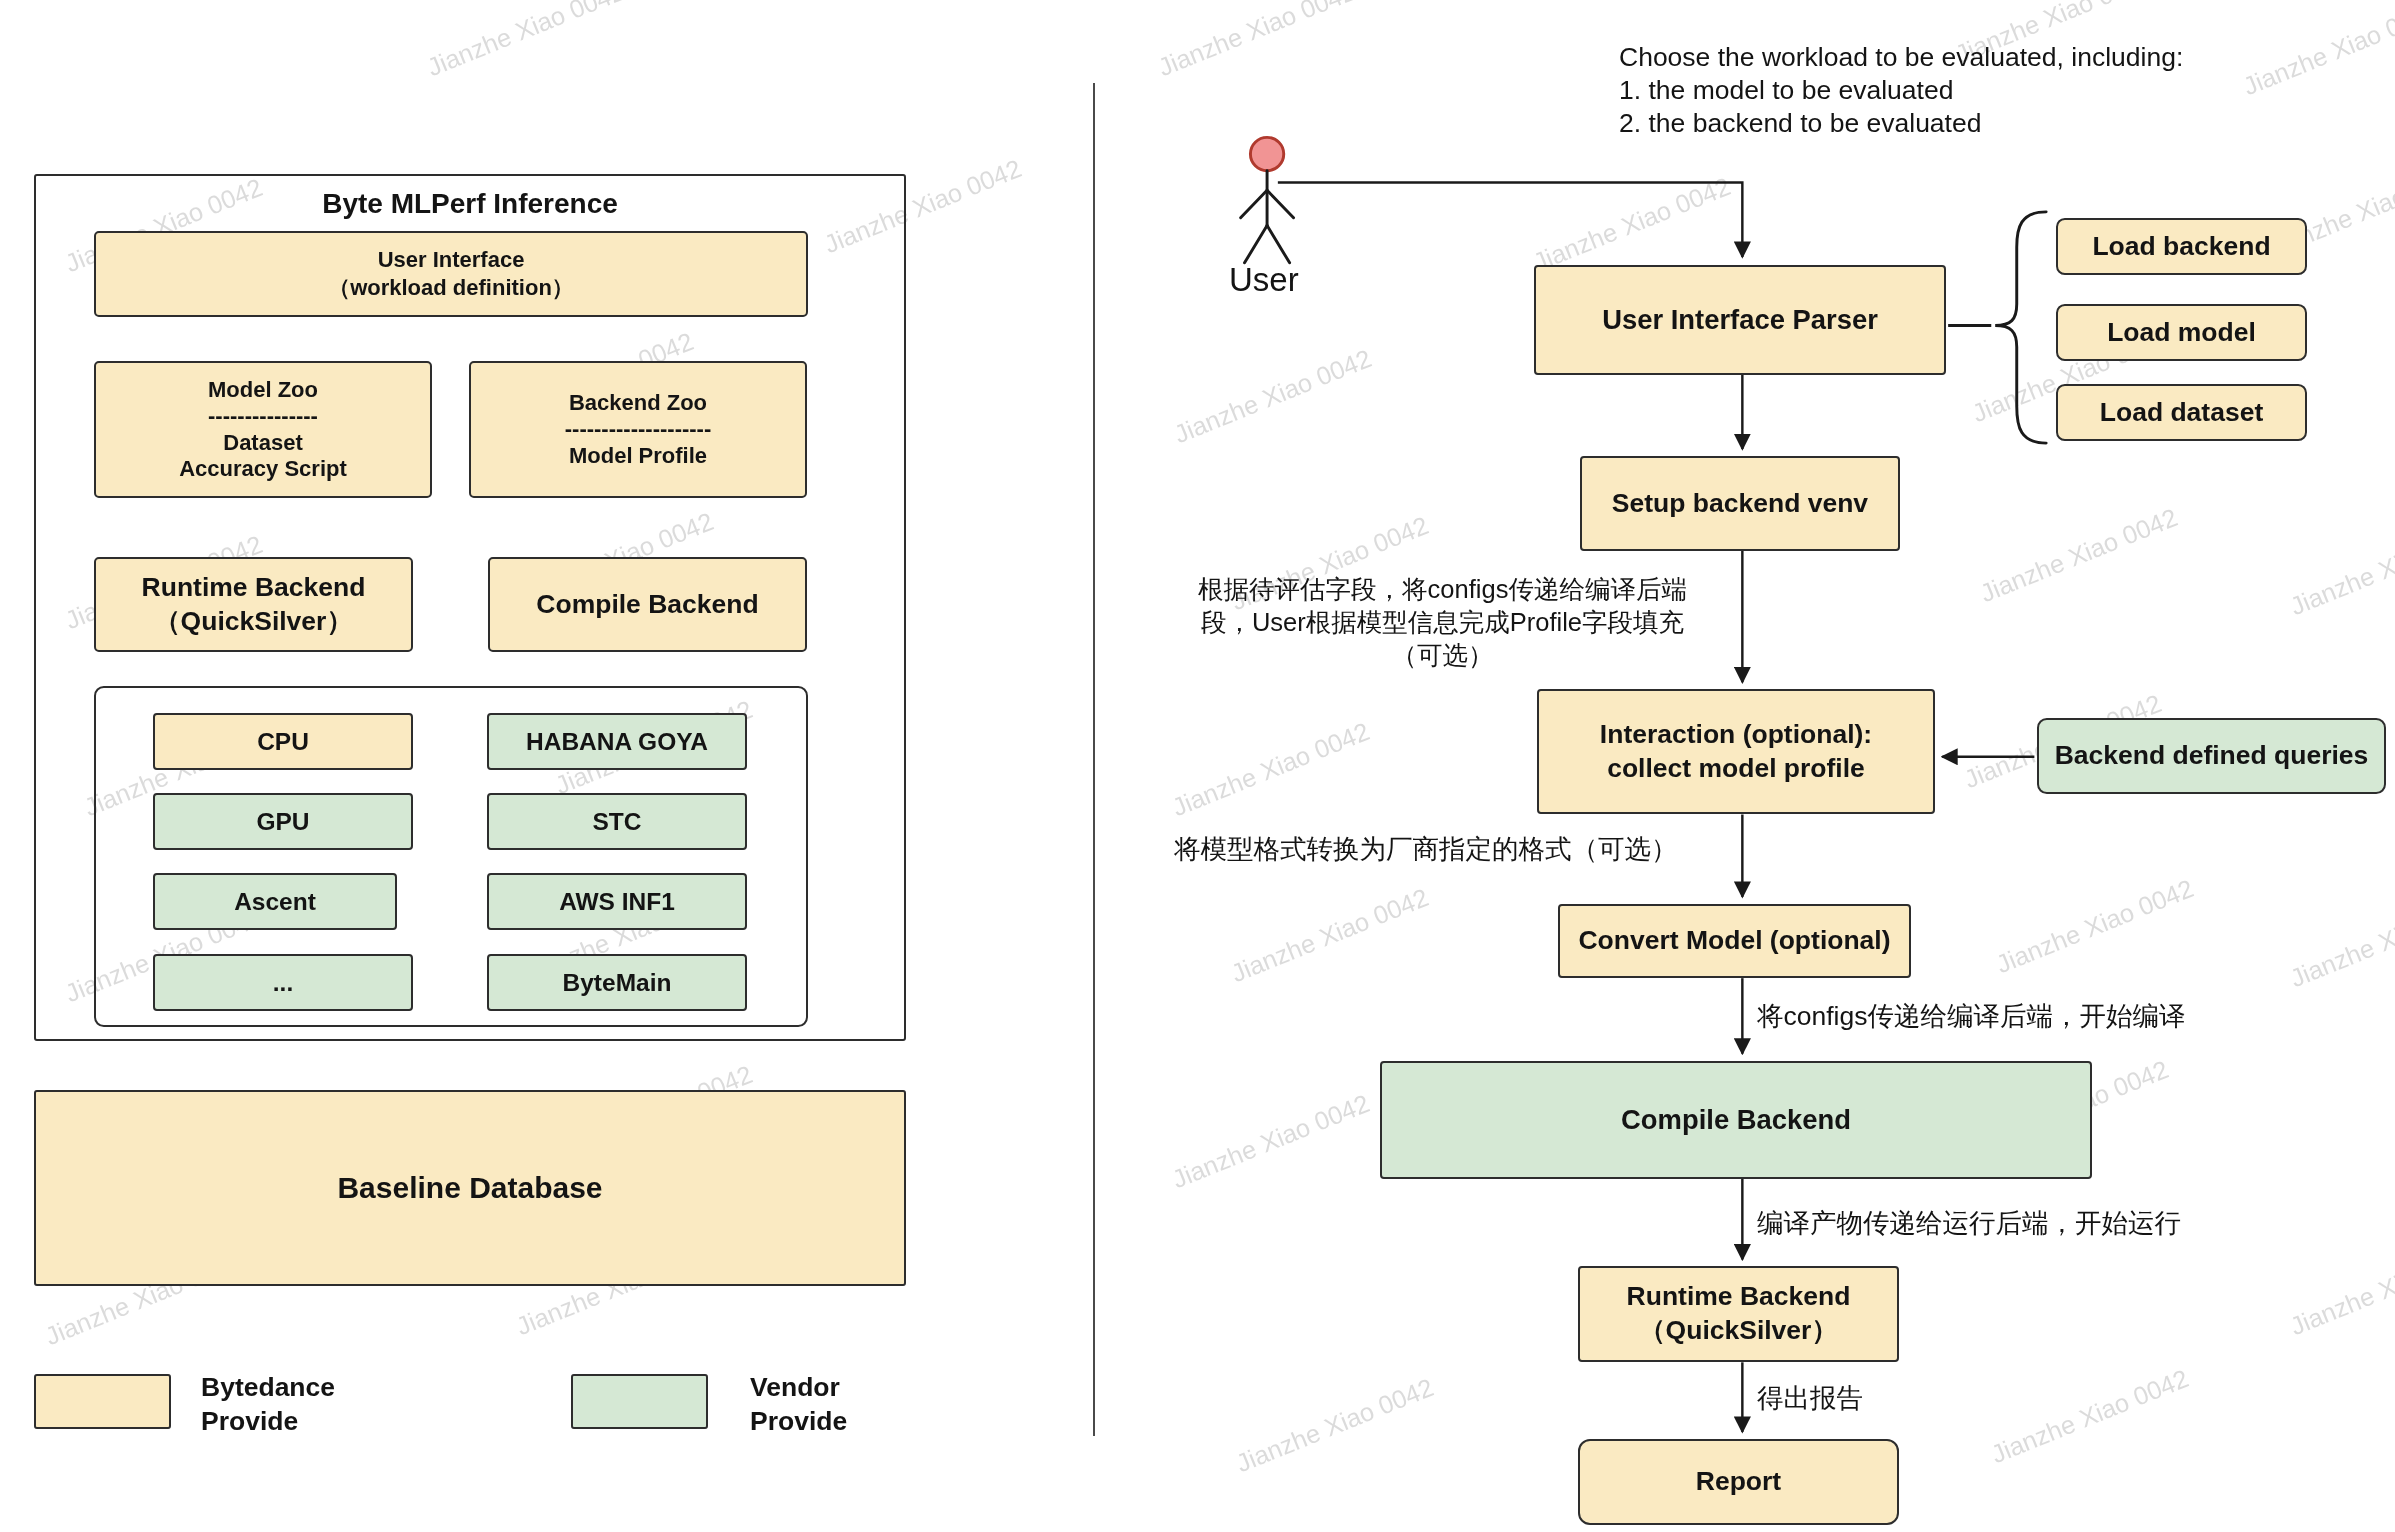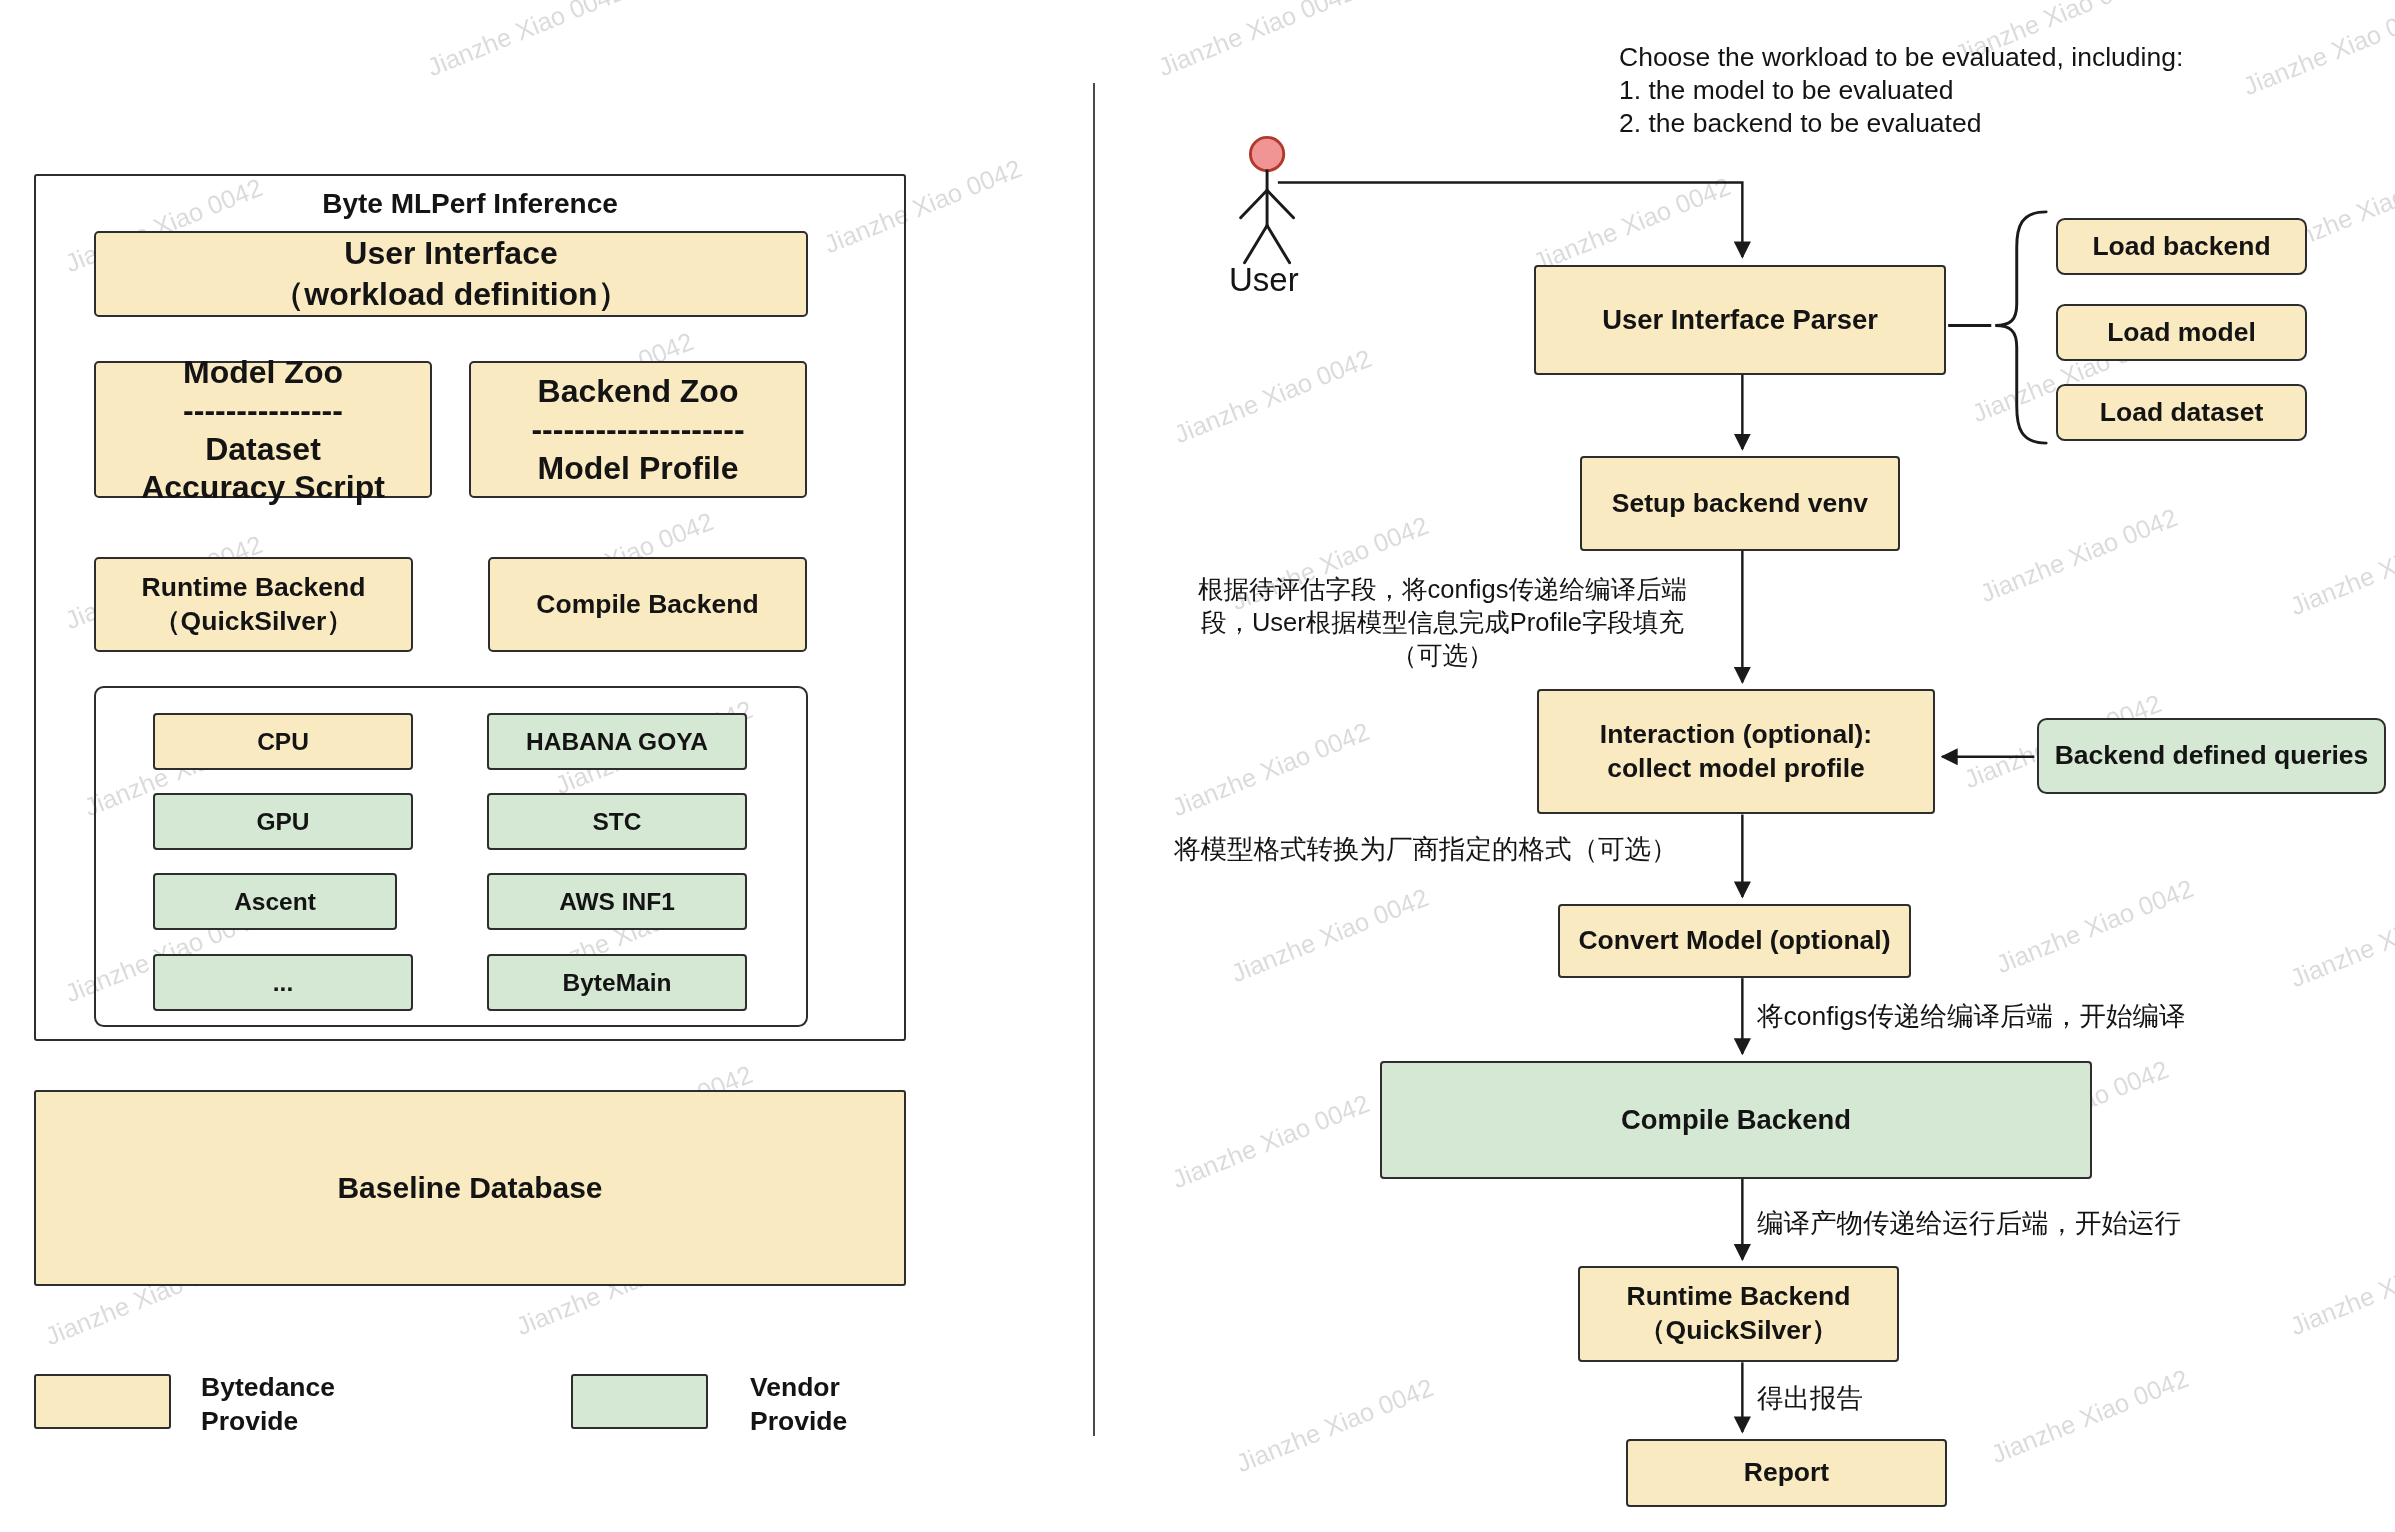--- a/index.html
+++ b/index.html
@@ -10,21 +10,21 @@
   .wm { position:absolute; color:rgba(125,125,125,0.28); font-size:25.5px;
         transform:rotate(-22deg); white-space:nowrap; pointer-events:none; z-index:0; }
 
   .box { position:absolute; border:2.9px solid #2d2d2d; border-radius:4.9px;
          display:flex; flex-direction:column; align-items:center; justify-content:center;
          text-align:center; font-weight:700; color:#141414; line-height:1.28; z-index:2; }
   .yellow { background:#faeac2; }
   .green  { background:#d5e8d4; }
   .outline{ background:transparent; }
   .chip   { border-width:2.5px; border-radius:3.9px; font-size:24.5px; }
-  .rounded{ border-radius:8.8px; } .f26{font-size:32px} .f27{font-size:26.5px} .f28{font-size:27.4px}
+  .rounded{ border-radius:8.8px; } .f26{font-size:22px} .f27{font-size:26.5px} .f28{font-size:27.4px}
   .f29{font-size:28px} .f31{font-size:30px}
 
   .label { position:absolute; font-weight:700; color:#141414; z-index:2; }
   .note  { position:absolute; font-size:26.5px; font-weight:400; color:#141414;
            white-space:nowrap; z-index:2; line-height:33px; }
   .note-block { white-space:normal; text-align:center; }
 
   .divider { position:absolute; width:2px; background:#4a4a4a; z-index:1; }
 
   svg.overlay { position:absolute; left:0; top:0; z-index:1; pointer-events:none; }
@@ -202,21 +202,21 @@
 
   <div class="note" style="left:1757px;top:1207px;">编译产物传递给运行后端，开始运行</div>
 
   <div class="box yellow f27" style="left:1578px;top:1266px;width:321px;height:96px;border-radius:3.9px;">
     <span>Runtime Backend</span>
     <span>（QuickSilver）</span>
   </div>
 
   <div class="note" style="left:1757px;top:1382px;">得出报告</div>
 
-  <div class="box yellow f27" style="left:1578px;top:1439px;width:321px;height:68px;border-radius:4px;margin-left:48px;">
+  <div class="box yellow f27" style="left:1578px;top:1439px;width:321px;height:86px;border-radius:12px;">
     <span>Report</span>
   </div>
 
   <svg class="overlay" width="2395" height="1533" viewBox="0 0 2444 1564">
     <defs>
       <marker id="arrow" viewBox="0 0 10 10" refX="9" refY="5" markerWidth="7" markerHeight="7" orient="auto-start-reverse">
         <path d="M0,0 L10,5 L0,10 z" fill="#1a1a1a"></path>
       </marker>
     </defs>
 

